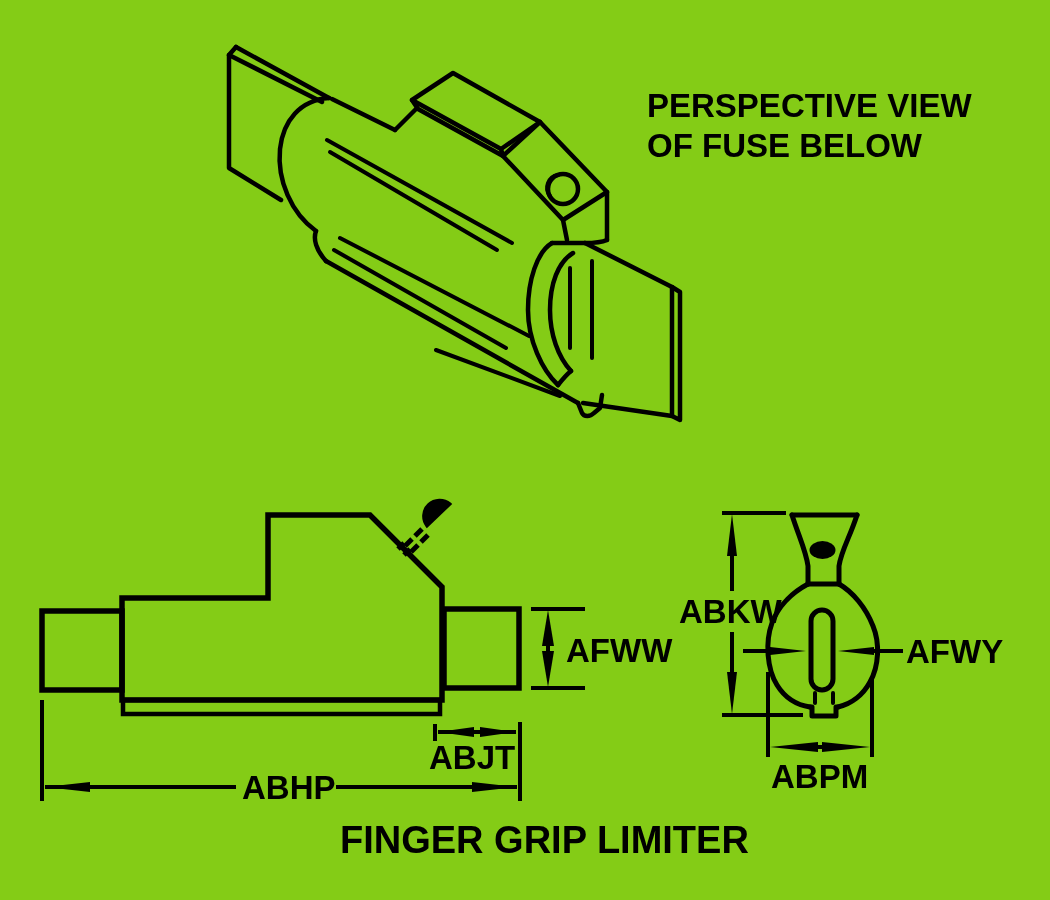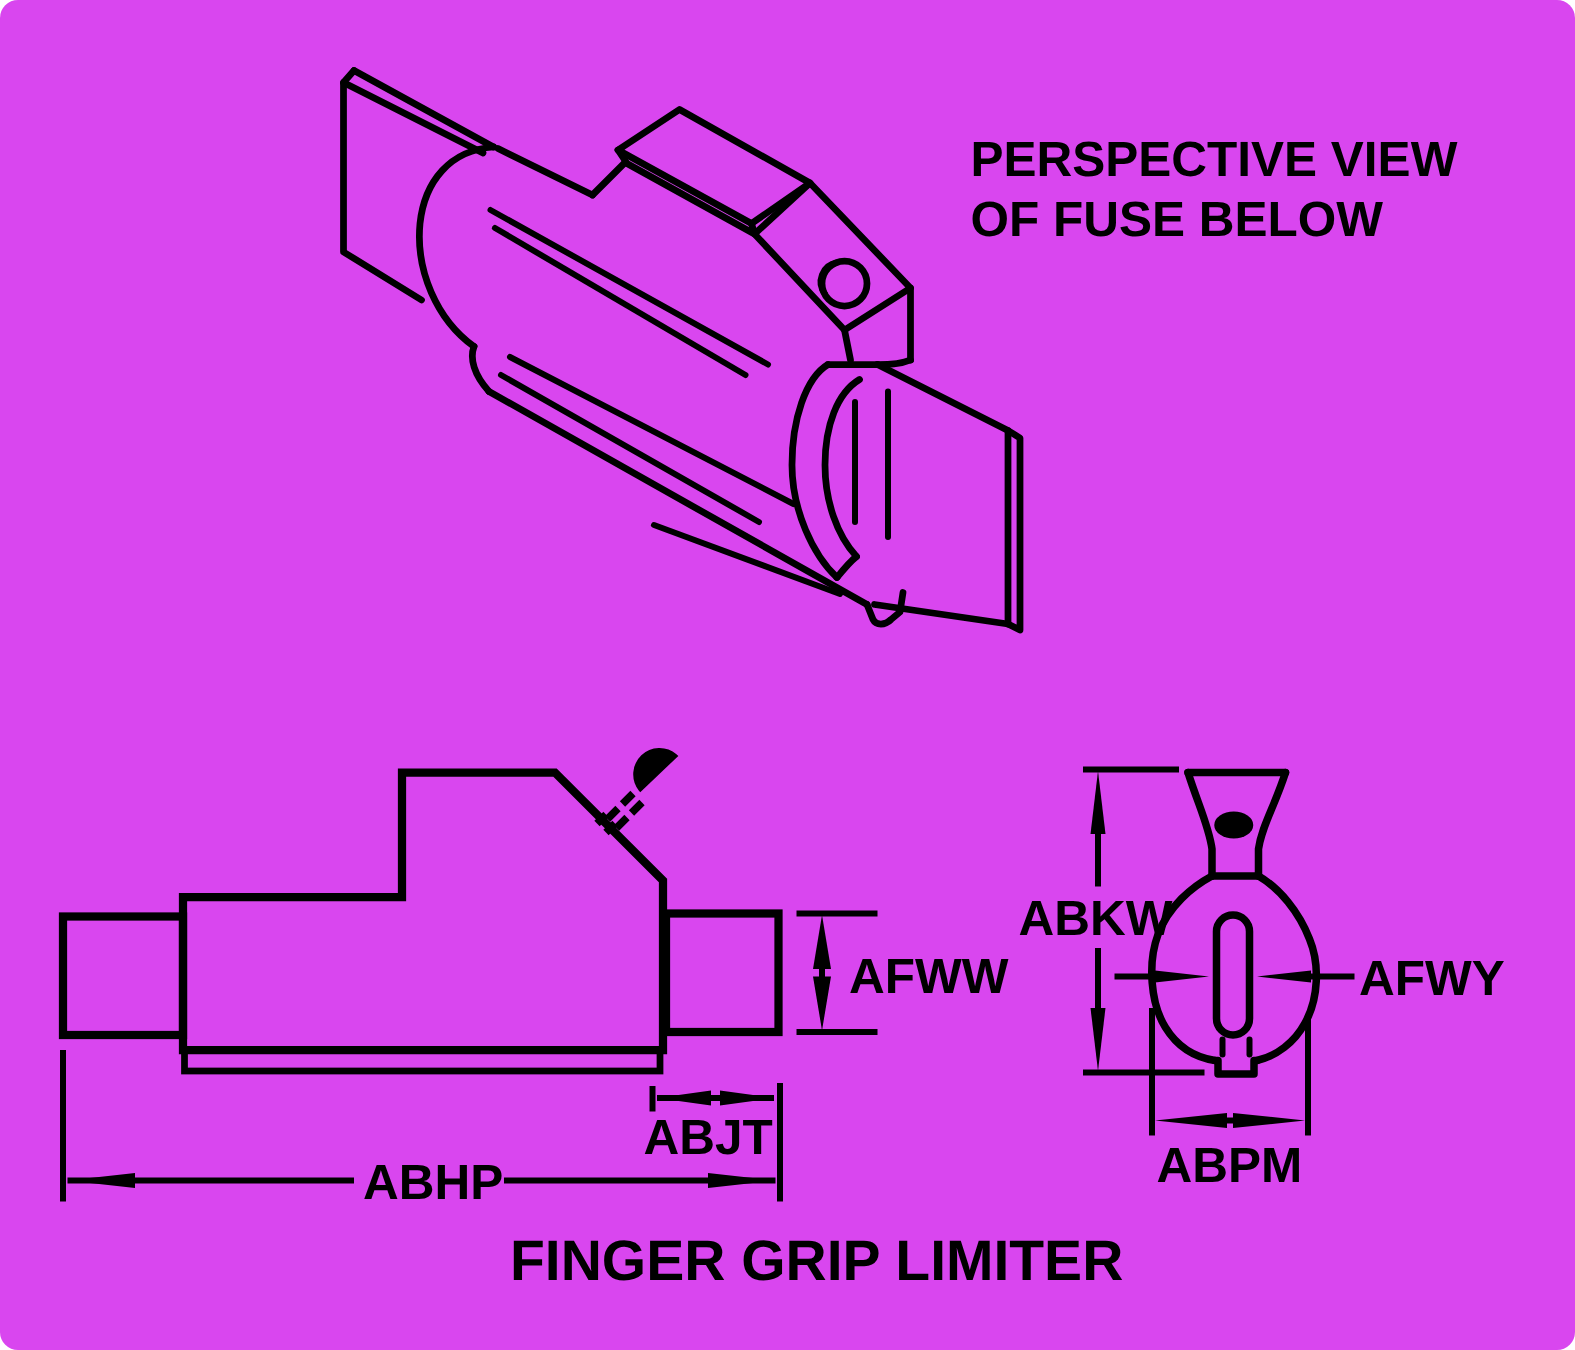--- a/index.html
+++ b/index.html
@@ -8,22 +8,21 @@
     background: #ffffff;
     width: 1050px;
     height: 900px;
     overflow: hidden;
     font-family: "Liberation Sans", sans-serif;
   }
   .stage {
     position: relative;
     width: 1050px;
     height: 900px;
-    background: #d946ef;
-    border-radius: 12px;
+    background: #84cc16;
   }
   svg { display: block; }
   .dim-label {
     font-family: "Liberation Sans", sans-serif;
     font-weight: bold;
     font-size: 33px;
     fill: #000000;
   }
   .note-text {
     font-family: "Liberation Sans", sans-serif;

